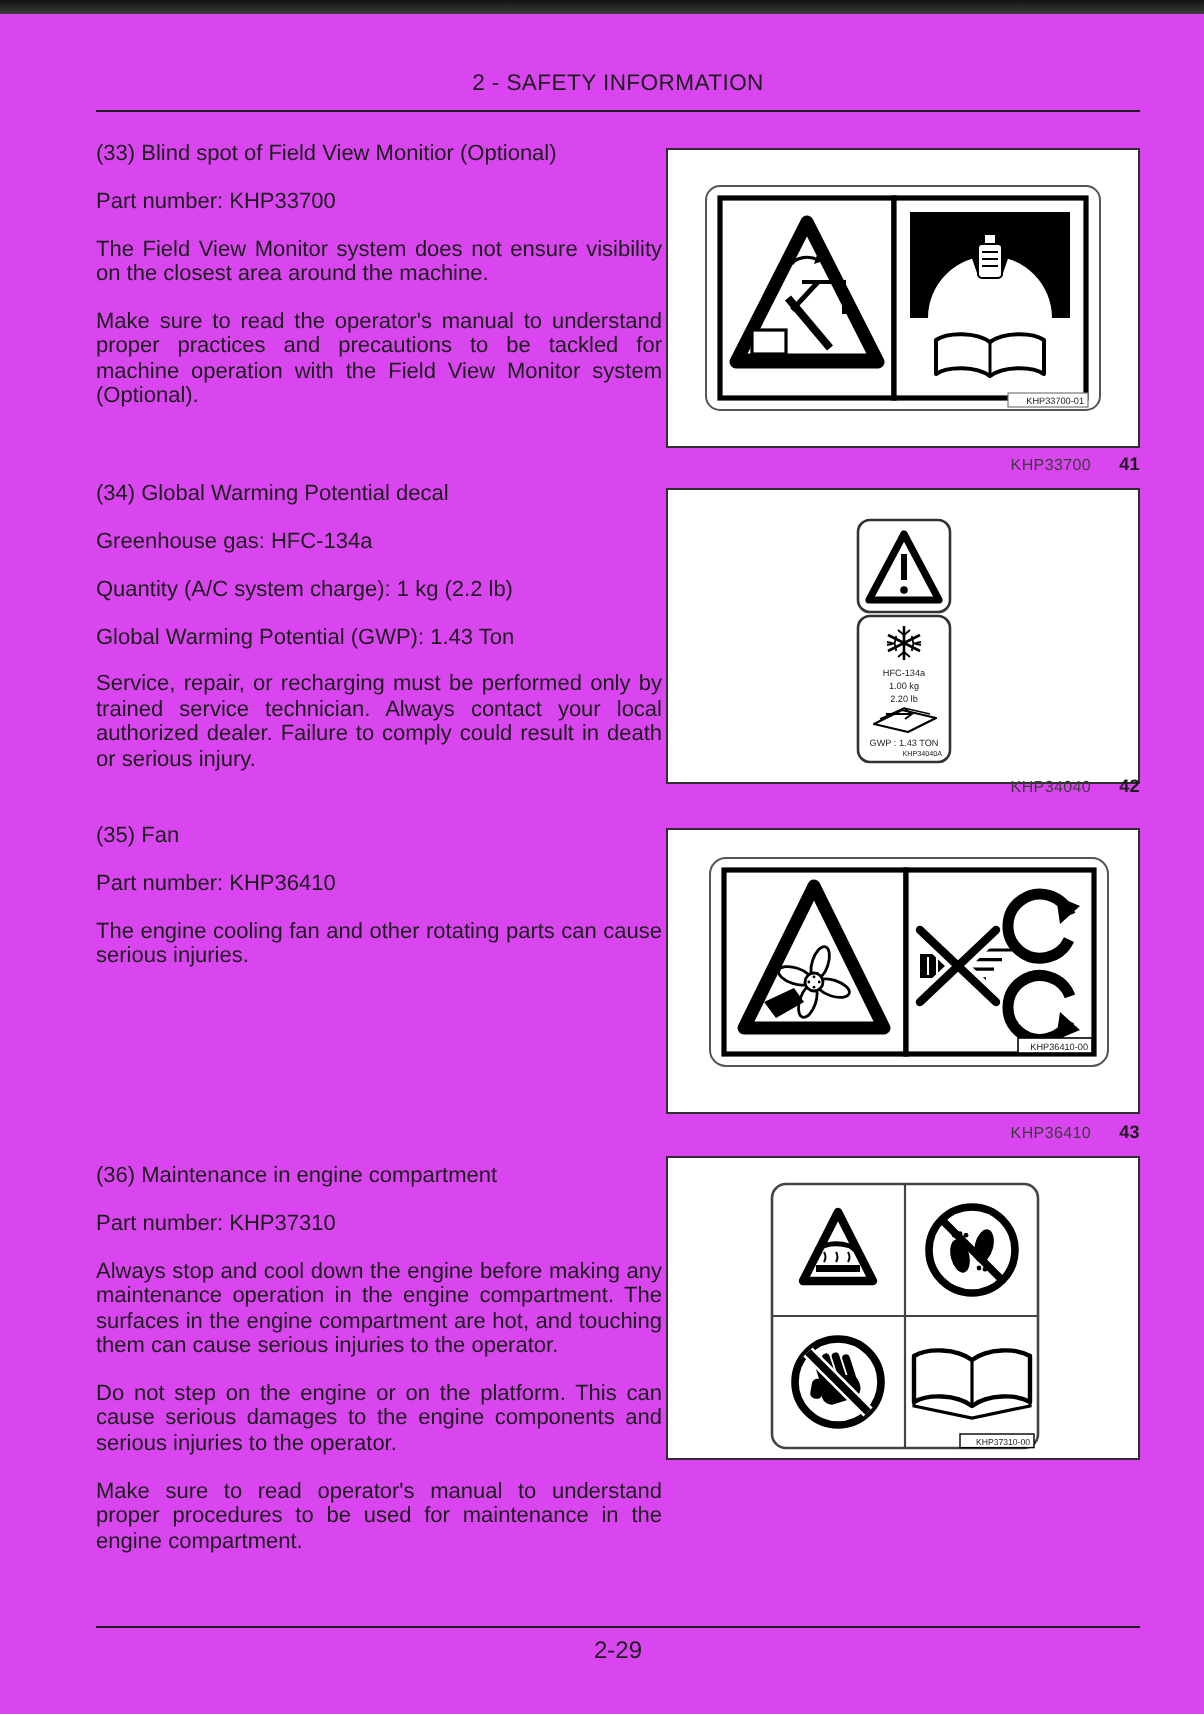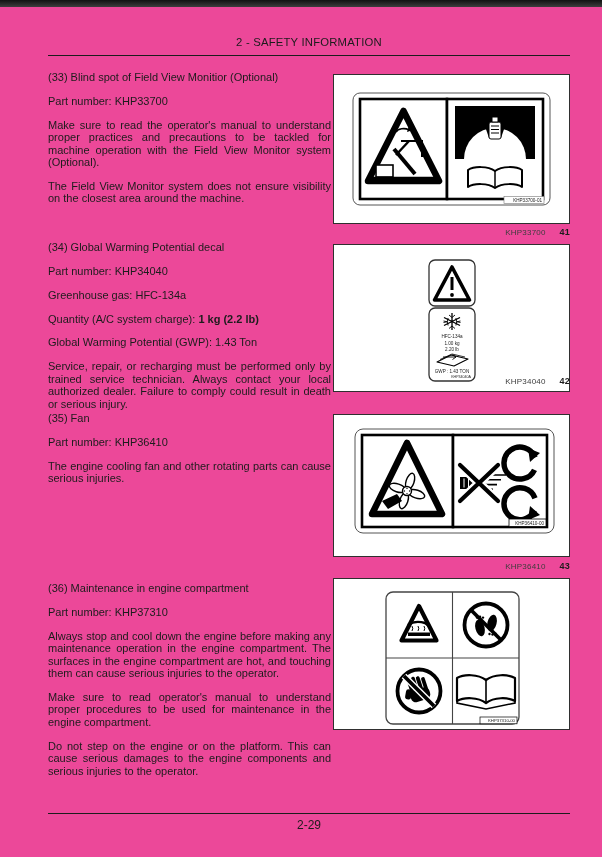--- a/index.html
+++ b/index.html
@@ -1,70 +1,69 @@
 <!DOCTYPE html>
 <html><head>
 <meta charset="utf-8">
 <style>
   html,body{margin:0;padding:0;background:#fff;}
   body{width:602px;height:857px;position:relative;font-family:"Liberation Sans",sans-serif;color:#1c1c1c;overflow:hidden;}
-  .page{position:absolute;inset:0;background:#ec4899;}
+  .page{position:absolute;inset:0;background:#d946ef;}
   .top-edge{position:absolute;top:0;left:0;width:602px;height:7px;background:linear-gradient(#121212,#3d3d3d);}
   .header-title{position:absolute;top:36px;left:48px;width:522px;text-align:center;font-size:11.3px;letter-spacing:.2px;}
   .rule{position:absolute;left:48px;width:522px;border-top:1.4px solid #1c1c1c;height:0;}
   .header-rule{top:55px;}
   .footer-rule{top:813px;}
   .footer-num{position:absolute;top:818px;left:48px;width:522px;text-align:center;font-size:12px;}
   .sec{position:absolute;left:48px;width:283px;font-size:11px;line-height:12.45px;}
   .sec p{margin:0 0 11.4px;}
   .sec p.just{text-align:justify;}
-  .qty{font-weight:bold;}
+  .qty{font-weight:normal;}
   .fig{position:absolute;left:333px;width:237px;border:1.2px solid #2f2f2f;background:#fff;box-sizing:border-box;}
   .fig svg{display:block;width:100%;height:100%;}
   .caption{position:absolute;left:333px;width:237px;text-align:right;font-size:8px;color:#3d3d3d;letter-spacing:.2px;}
   .caption .fignum{font-weight:bold;color:#1c1c1c;font-size:9px;margin-left:14px;}
   svg text{font-family:"Liberation Sans",sans-serif;fill:#222;}
 </style>
 </head>
 <body>
 
 <div class="page">
   <div class="top-edge"></div>
 
   <div class="header-title">2 - SAFETY INFORMATION</div>
   <div class="rule header-rule"></div>
 
   <section class="sec" style="top:71px">
     <p>(33) Blind spot of Field View Monitior (Optional)</p>
     <p>Part number: KHP33700</p>
+    <p class="just">The Field View Monitor system does not ensure visibility on the closest area around the machine.</p>
     <p class="just">Make sure to read the operator's manual to understand proper practices and precautions to be tackled for machine operation with the Field View Monitor system (Optional).</p>
-    <p class="just">The Field View Monitor system does not ensure visibility on the closest area around the machine.</p>
   </section>
 
   <section class="sec" style="top:241px">
     <p>(34) Global Warming Potential decal</p>
-    <p>Part number: KHP34040</p>
     <p>Greenhouse gas: HFC-134a</p>
     <p><span>Quantity (A/C system charge):</span> <span class="qty">1 kg (2.2 lb)</span></p>
     <p>Global Warming Potential (GWP): 1.43 Ton</p>
     <p class="just">Service, repair, or recharging must be performed only by trained service technician. Always contact your local authorized dealer. Failure to comply could result in death or serious injury.</p>
   </section>
 
   <section class="sec" style="top:412px">
     <p>(35) Fan</p>
     <p>Part number: KHP36410</p>
     <p class="just">The engine cooling fan and other rotating parts can cause serious injuries.</p>
   </section>
 
   <section class="sec" style="top:582px">
     <p>(36) Maintenance in engine compartment</p>
     <p>Part number: KHP37310</p>
     <p class="just">Always stop and cool down the engine before making any maintenance operation in the engine compartment.  The surfaces in the engine compartment are hot, and touching them can cause serious injuries to the operator.</p>
+    <p class="just">Do not step on the engine or on the platform.  This can cause serious damages to the engine components and serious injuries to the operator.</p>
     <p class="just">Make sure to read operator's manual to understand proper procedures to be used for maintenance in the engine compartment.</p>
-    <p class="just">Do not step on the engine or on the platform.  This can cause serious damages to the engine components and serious injuries to the operator.</p>
   </section>
 
   <figure class="fig" style="top:74px;height:150px;margin:0">
     <svg viewBox="0 0 235 148">
       <rect x="19" y="18" width="197" height="112" rx="7" fill="#fff" stroke="#555" stroke-width="1"></rect>
       <rect x="26" y="24" width="87" height="100" fill="#fff" stroke="#000" stroke-width="2.6"></rect>
       <rect x="113" y="24" width="96" height="100" fill="#fff" stroke="#000" stroke-width="2.6"></rect>
       <g>
         <path d="M69.5 36 L105 106 L34 106 Z" fill="#fff" stroke="#000" stroke-width="6.5" stroke-linejoin="round"></path>
         <path d="M62 57 a8 5 0 0 1 13 -2" fill="none" stroke="#000" stroke-width="1.6"></path>
@@ -118,21 +117,21 @@
       <text x="118" y="106" text-anchor="middle" font-size="4.6">2.20 lb</text>
       <g>
         <path d="M103 117 l14 -7 17 4 -14 7 z" fill="#fff" stroke="#000" stroke-width="1.1" stroke-linejoin="round"></path>
         <path d="M106 114.5 l12 -5.5 13 3" fill="none" stroke="#000" stroke-width="0.8"></path>
         <path d="M109 112 h13 m-3.5 -2.5 l3.5 2.5 -3.5 2.5" fill="none" stroke="#000" stroke-width="0.9"></path>
       </g>
       <text x="118" y="128" text-anchor="middle" font-size="4.6">GWP : 1.43 TON</text>
       <text x="137" y="133" text-anchor="end" font-size="3.6">KHP34040A</text>
     </svg>
   </figure>
-  <div class="caption" style="top:376px">
+  <div class="caption" style="top:388px">
     <span>KHP34040</span><span class="fignum">42</span>
   </div>
 
   <figure class="fig" style="top:414px;height:143px;margin:0">
     <svg viewBox="0 0 235 141">
       <rect x="21" y="14" width="199" height="104" rx="8" fill="#fff" stroke="#555" stroke-width="1"></rect>
       <rect x="28" y="20" width="91" height="92" fill="#fff" stroke="#000" stroke-width="2.6"></rect>
       <rect x="119" y="20" width="94" height="92" fill="#fff" stroke="#000" stroke-width="2.6"></rect>
       <g>
         <path d="M73 28 L108 99 L38 99 Z" fill="#fff" stroke="#000" stroke-width="6.5" stroke-linejoin="round"></path>

